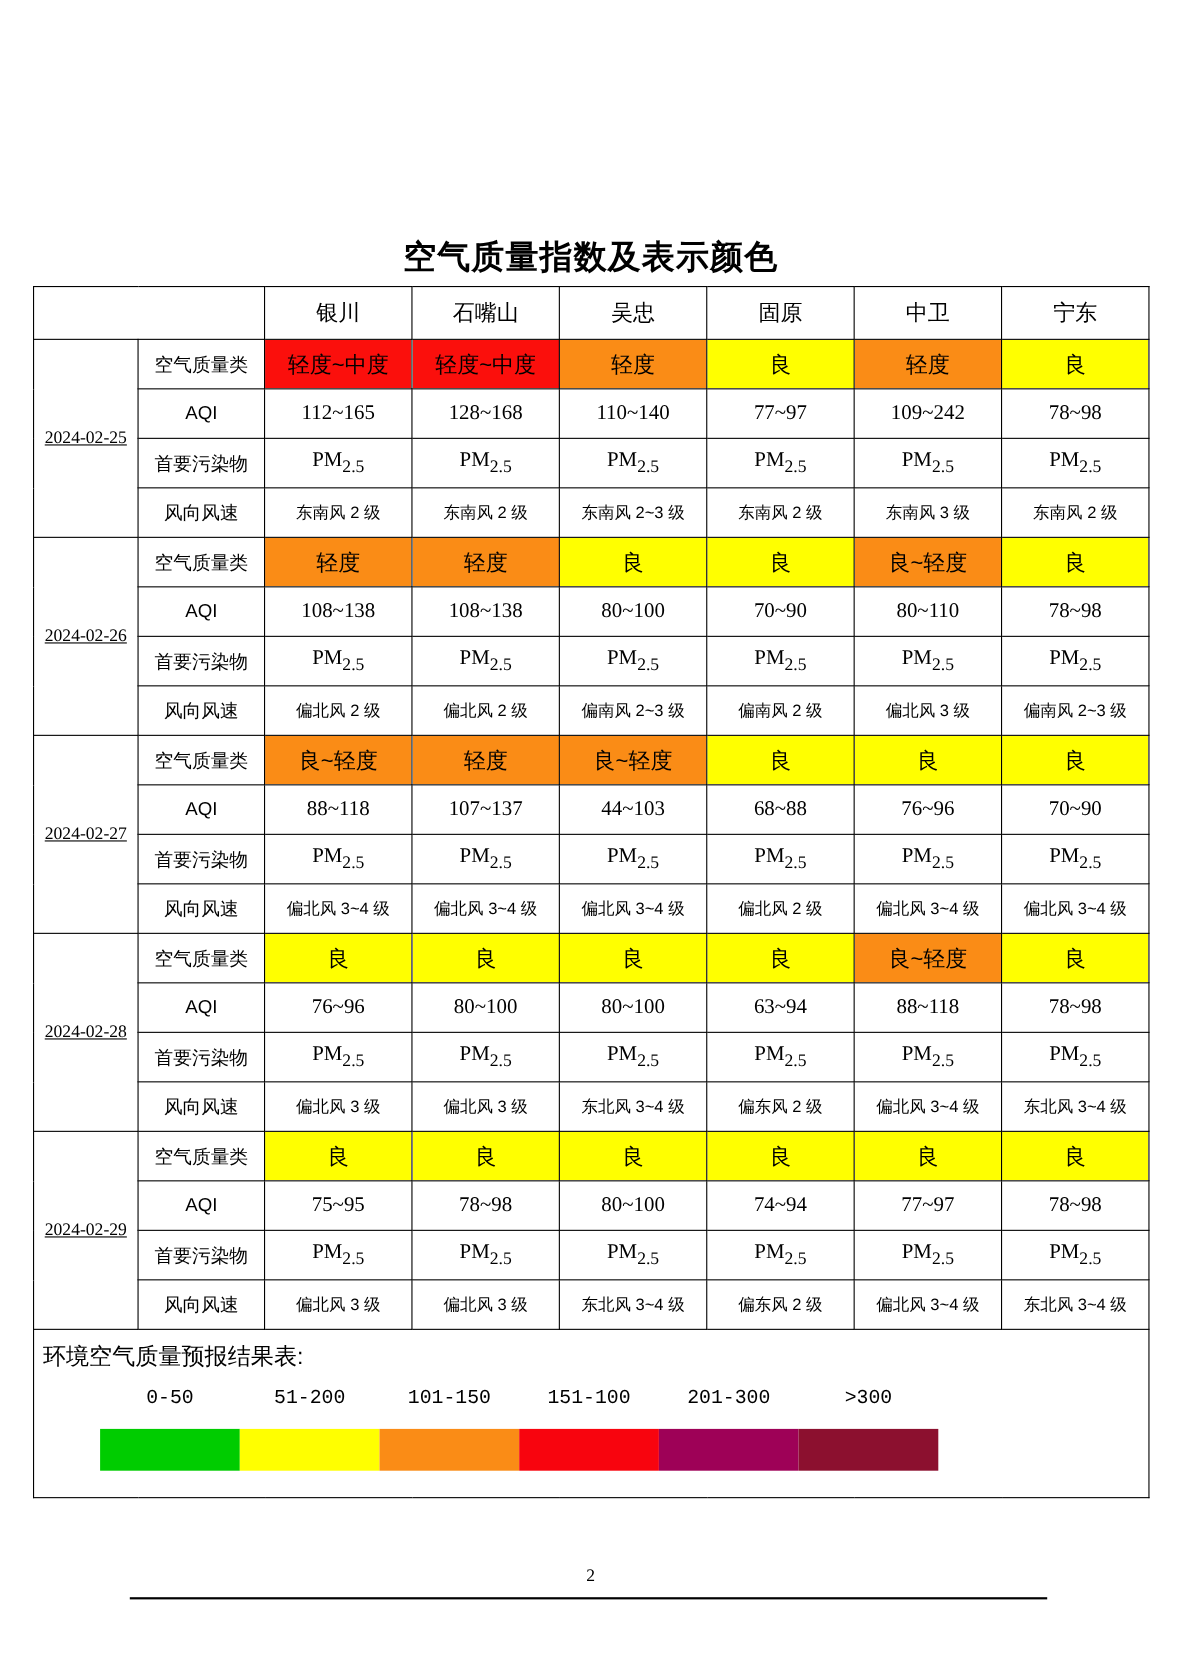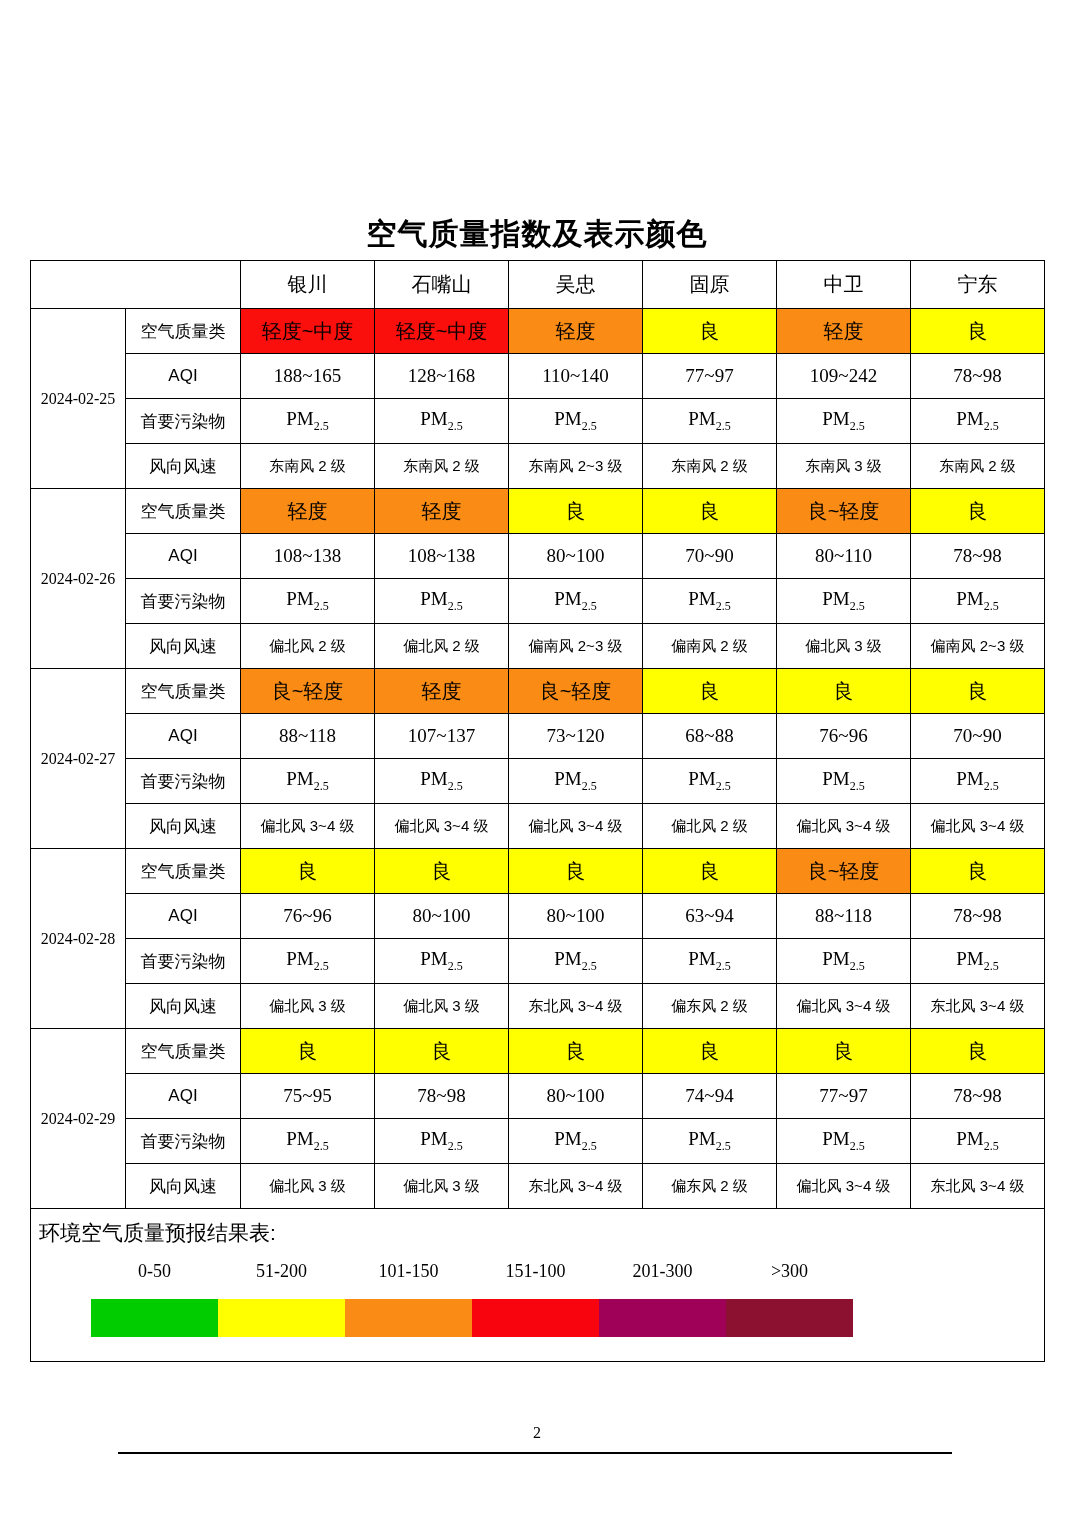--- a/index.html
+++ b/index.html
@@ -27,44 +27,45 @@
     text-align:center; vertical-align:middle;
     padding:0; overflow:hidden;
   }
   tr.head td { height:48px; }
   tr.sub td { height:45px; }
   td.city { font-size:20px; }
   td.corner { }
   td.date {
     font-family:"Liberation Serif", serif;
     font-size:16px;
+    text-decoration:underline;
   }
   td.rowlabel { font-size:17px; }
   td.quality { font-size:20px; }
   td.aqi {
     font-family:"Liberation Serif", serif;
     font-size:19px;
   }
   td.pm {
     font-family:"Liberation Serif", serif;
     font-size:19px;
   }
-  td.pm sub { font-size:12px;margin-top:33px; }
+  td.pm sub { font-size:16px;margin-top:33px; }
   td.wind { font-size:15px; }
   td.legend-cell { height:152px; vertical-align:top; }
   .legend { position:relative; width:100%; height:152px; }
   .legend-title {
     position:absolute; top:10px; left:8px;
     font-size:21px; text-align:left;
   }
   .legend-labels { position:absolute; top:52px; left:60px; }
   .legend-labels span {
     display:inline-block; width:127px;
     text-align:center;
-    font-family:Liberation Serif, serif;
+    font-family:Liberation Mono, monospace;
     font-size:18px;
   }
   .legend-bar { position:absolute; top:90px; left:60px; font-size:0; }
   .legend-bar span {
     display:inline-block; width:127px; height:38px;
   }
   .footer-num {
     position:absolute; top:1424px; left:0; width:1074px;
     text-align:center;
     font-family:"Liberation Serif", serif;
@@ -108,21 +109,21 @@
           <td class="rowlabel">空气质量类</td>
           <td class="quality" style="background: rgb(251, 15, 12);">轻度~中度</td>
           <td class="quality" style="background: rgb(251, 15, 12);">轻度~中度</td>
           <td class="quality" style="background: rgb(250, 140, 22);">轻度</td>
           <td class="quality" style="background: rgb(255, 255, 0);">良</td>
           <td class="quality" style="background: rgb(250, 140, 22);">轻度</td>
           <td class="quality" style="background: rgb(255, 255, 0);">良</td>
         </tr>
         <tr class="sub">
           <td class="rowlabel">AQI</td>
-          <td class="aqi">188~165</td>
+          <td class="aqi">112~165</td>
           <td class="aqi">128~168</td>
           <td class="aqi">110~140</td>
           <td class="aqi">77~97</td>
           <td class="aqi">109~242</td>
           <td class="aqi">78~98</td>
         </tr>
         <tr class="sub">
           <td class="rowlabel">首要污染物</td>
           <td class="pm"><span>PM</span><sub>2.5</sub></td>
           <td class="pm"><span>PM</span><sub>2.5</sub></td>
@@ -184,21 +185,21 @@
           <td class="quality" style="background: rgb(250, 140, 22);">轻度</td>
           <td class="quality" style="background: rgb(250, 140, 22);">良~轻度</td>
           <td class="quality" style="background: rgb(255, 255, 0);">良</td>
           <td class="quality" style="background: rgb(255, 255, 0);">良</td>
           <td class="quality" style="background: rgb(255, 255, 0);">良</td>
         </tr>
         <tr class="sub">
           <td class="rowlabel">AQI</td>
           <td class="aqi">88~118</td>
           <td class="aqi">107~137</td>
-          <td class="aqi">73~120</td>
+          <td class="aqi">44~103</td>
           <td class="aqi">68~88</td>
           <td class="aqi">76~96</td>
           <td class="aqi">70~90</td>
         </tr>
         <tr class="sub">
           <td class="rowlabel">首要污染物</td>
           <td class="pm"><span>PM</span><sub>2.5</sub></td>
           <td class="pm"><span>PM</span><sub>2.5</sub></td>
           <td class="pm"><span>PM</span><sub>2.5</sub></td>
           <td class="pm"><span>PM</span><sub>2.5</sub></td>

